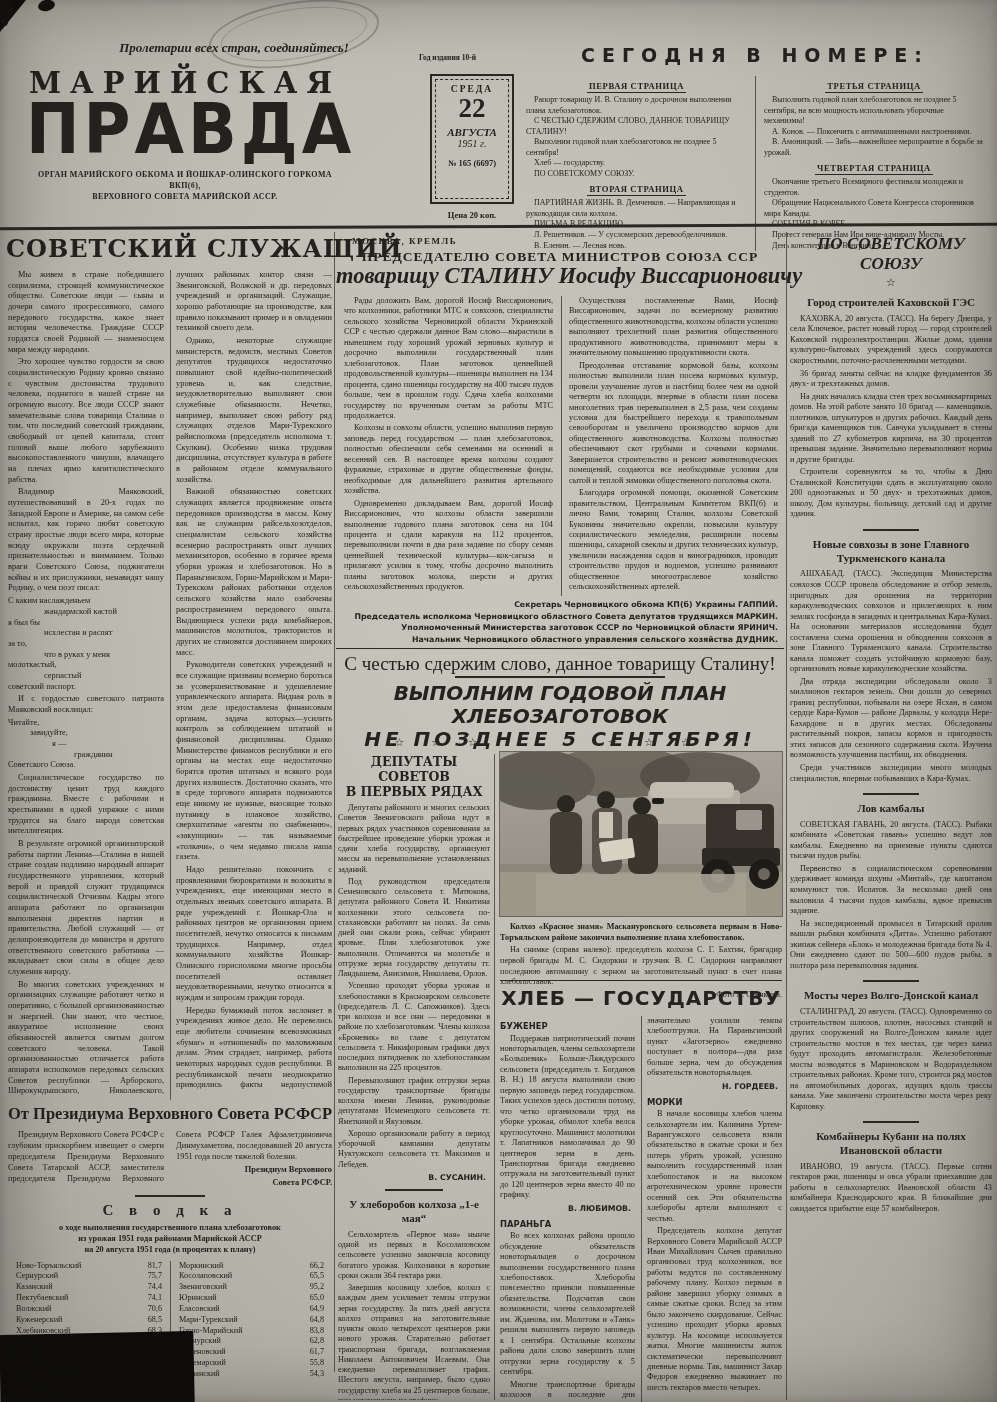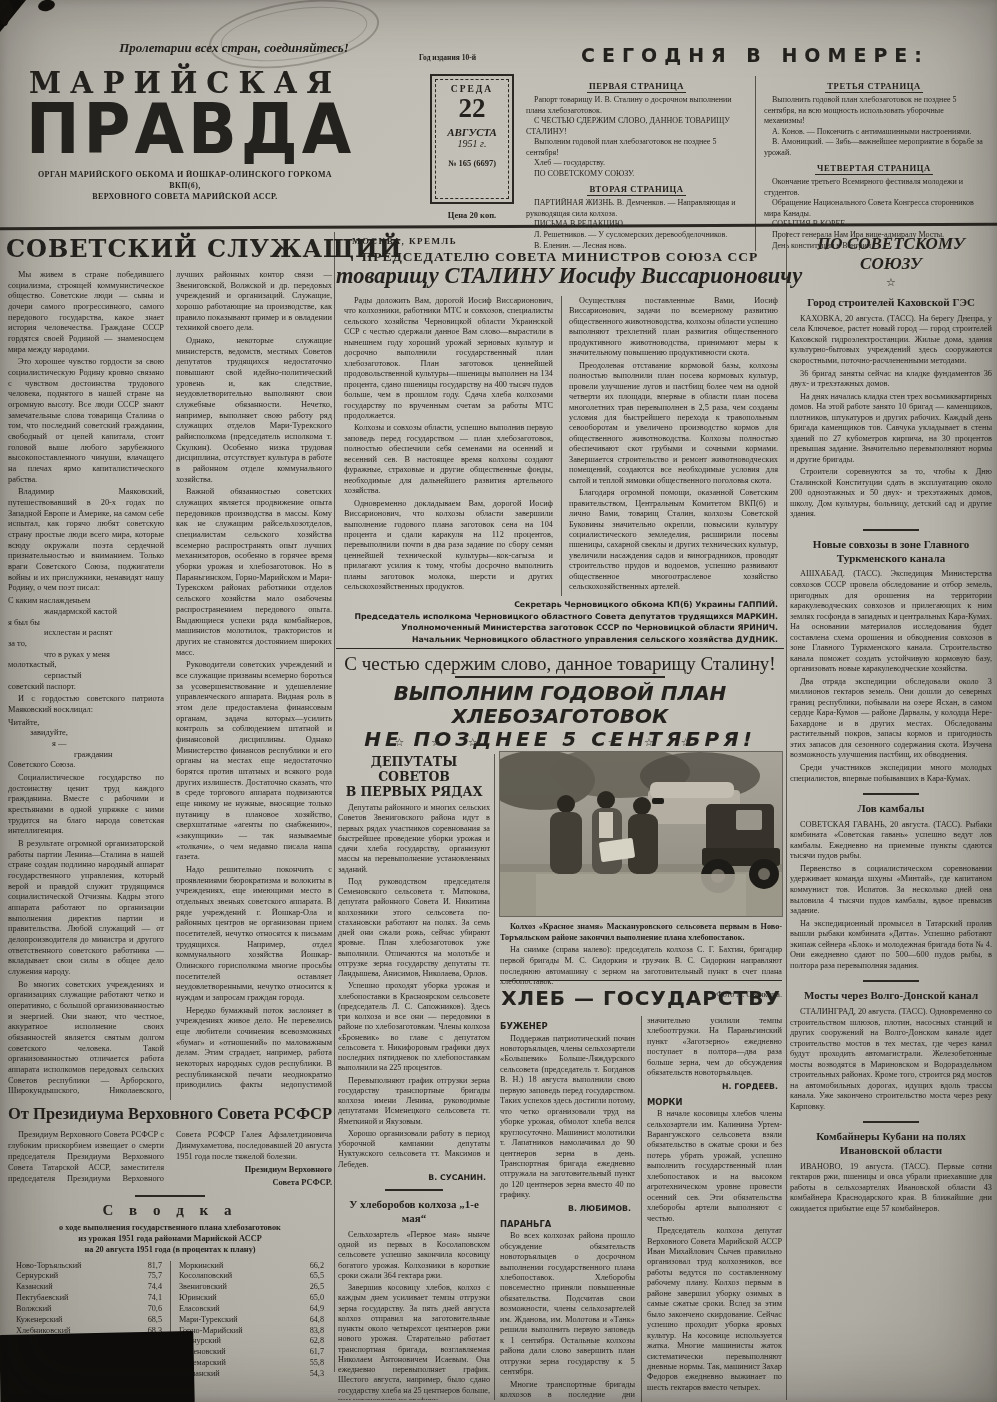--- a/index.html
+++ b/index.html
@@ -319,21 +319,21 @@
           <div class="sv-row">
             <span class="sv-name">Моркинский</span>
             <span class="sv-val">66,2</span>
           </div>
           <div class="sv-row">
             <span class="sv-name">Косолаповский</span>
             <span class="sv-val">65,5</span>
           </div>
           <div class="sv-row">
             <span class="sv-name">Звениговский</span>
-            <span class="sv-val">26,5</span>
+            <span class="sv-val">95,2</span>
           </div>
           <div class="sv-row">
             <span class="sv-name">Юринский</span>
             <span class="sv-val">65,0</span>
           </div>
           <div class="sv-row">
             <span class="sv-name">Еласовский</span>
             <span class="sv-val">64,9</span>
           </div>
           <div class="sv-row">

